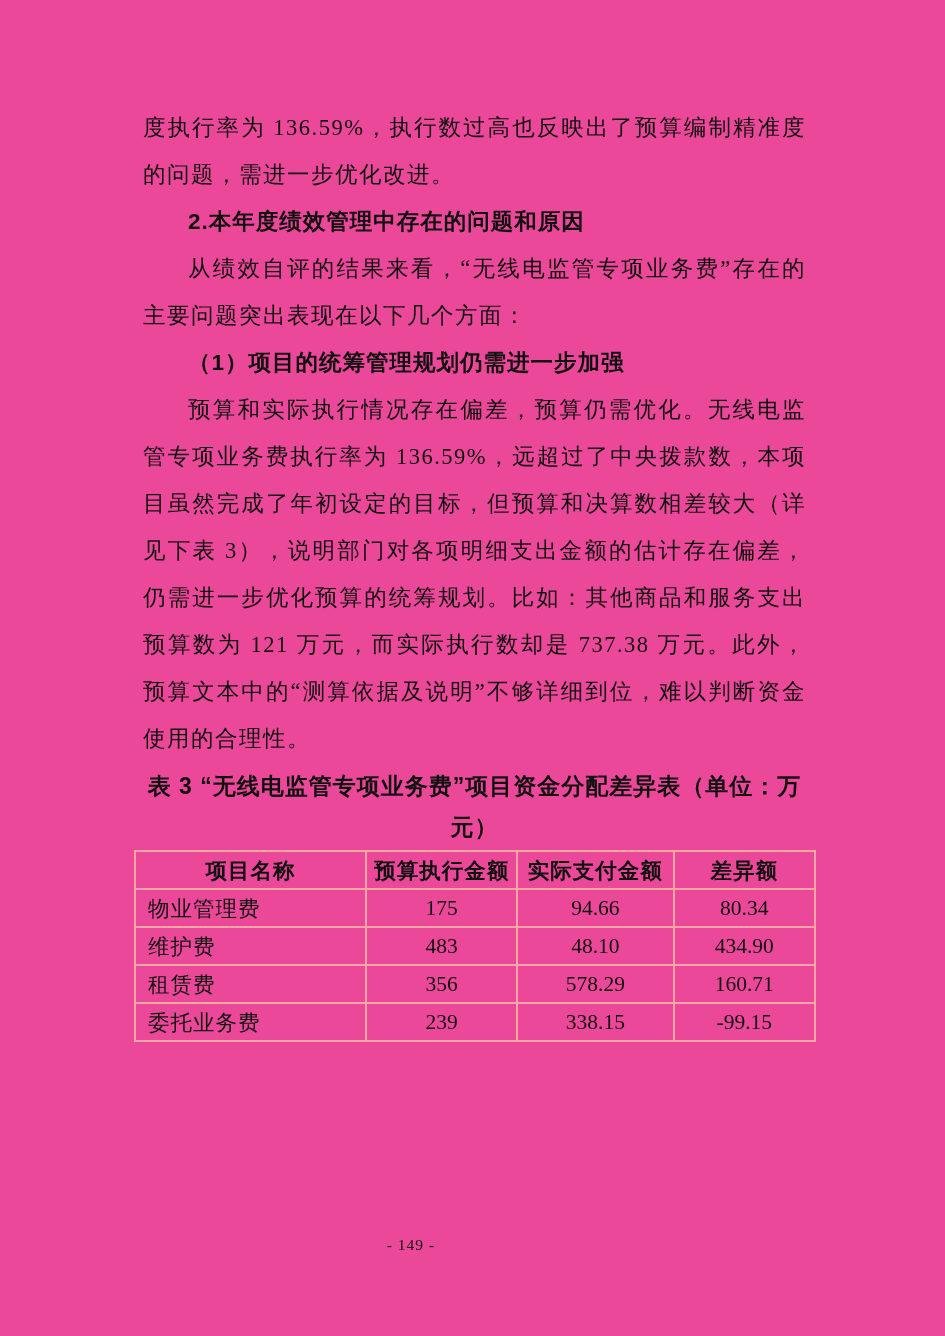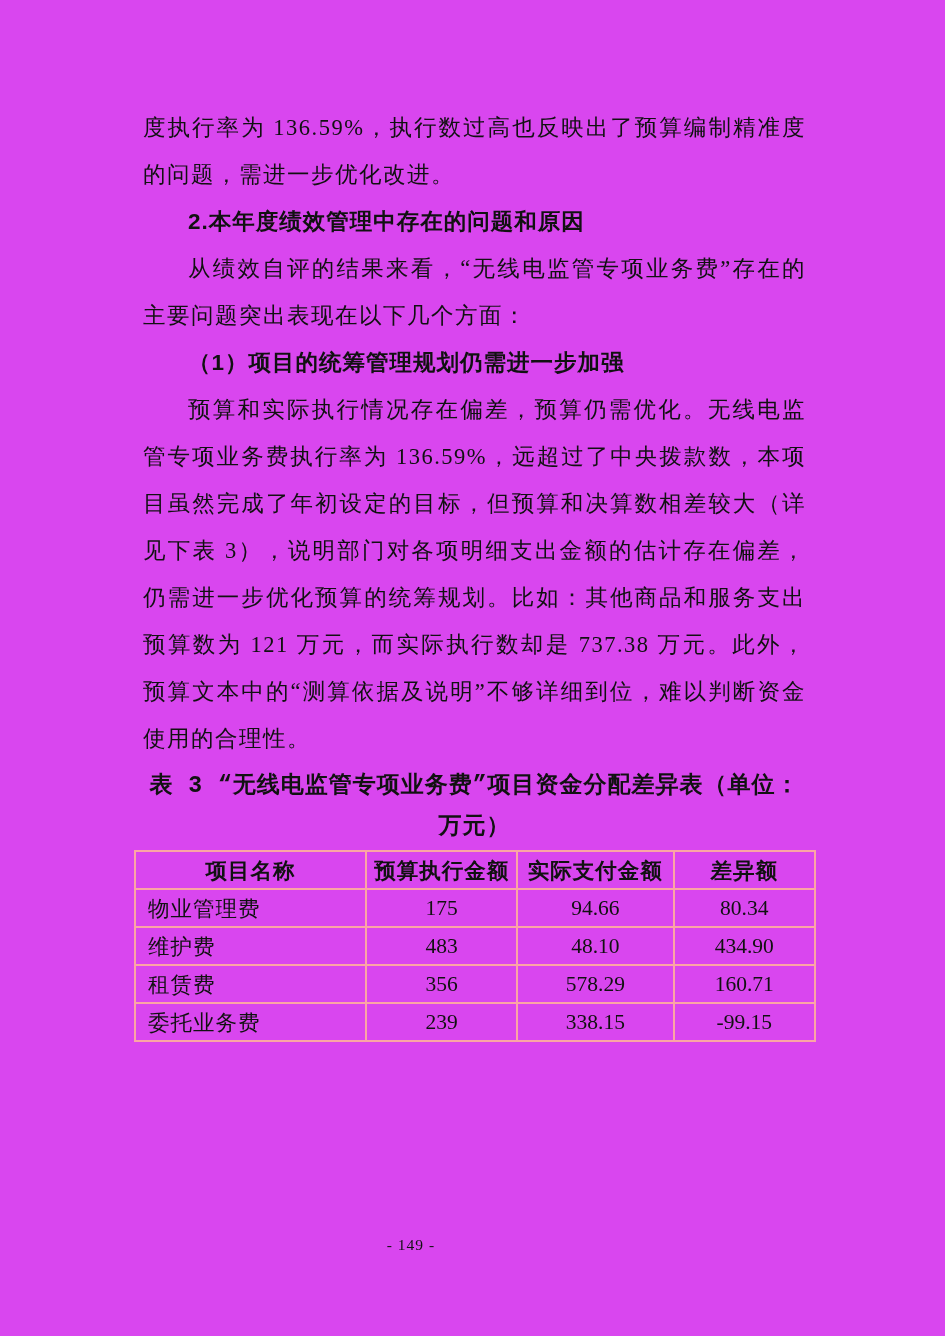--- a/index.html
+++ b/index.html
@@ -10,21 +10,21 @@
   body {
     width: 945px;
     height: 1336px;
     position: relative;
     font-family: "Liberation Serif", "DejaVu Serif", serif;
     color: #111111;
   }
   .page {
     position: absolute;
     inset: 0;
-    background: #d946ef;
+    background: #ec4899;
     overflow: hidden;
   }
   .content {
     position: absolute;
     left: 143px;
     top: 104px;
     width: 663px;
   }
   p.body-text {
     margin: 0;
@@ -45,21 +45,20 @@
     line-height: 47px;
     letter-spacing: 1px;
     text-indent: 2em;
   }
   .table-caption {
     margin: 4px 0 2px 0;
     font-size: 23px;
     line-height: 41px;
     letter-spacing: 1px;
     text-align: center;
-    font-family: Liberation Mono, monospace;
   }
   table.diff-table {
     border-collapse: collapse;
     width: 682px;
     margin-left: -9px;
     table-layout: fixed;
   }
   table.diff-table col.c1 { width: 34%; }
   table.diff-table col.c2 { width: 22.2%; }
   table.diff-table col.c3 { width: 23%; }

